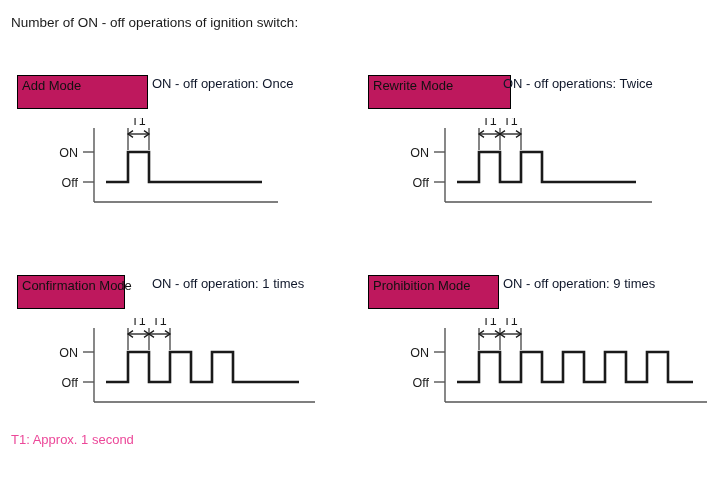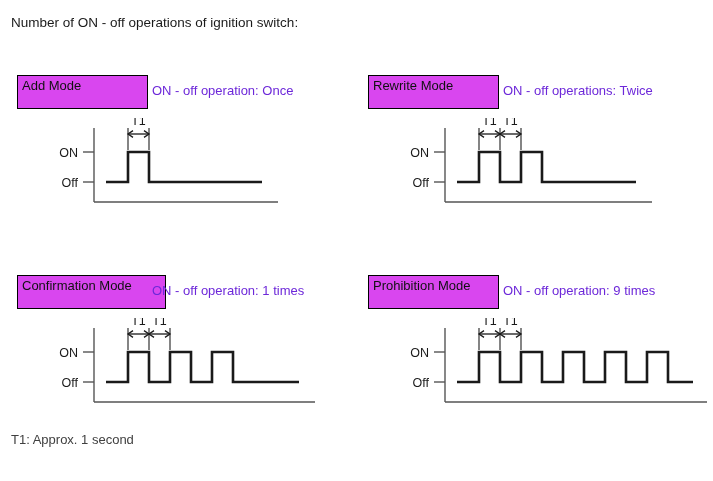--- a/index.html
+++ b/index.html
@@ -29,57 +29,57 @@
     font-size: 13.5px;
     color: #1a1a1a;
     white-space: nowrap;
     text-align: right;
   }
   .footnote {
     position: absolute;
     left: 11px;
     top: 432px;
     font-size: 13px;
-    color: #404040;
+    color: #ec4899;
     white-space: nowrap;
   }
   .panel {
     position: absolute;
     width: 350px;
     height: 190px;
   }
   .panel-q1 { left: 6px;   top: 66px; }
   .panel-q2 { left: 357px; top: 66px; }
   .panel-q3 { left: 6px;   top: 266px; }
   .panel-q4 { left: 357px; top: 266px; text-align: right; }
 
   .mode-box {
     position: absolute;
     left: 11px;
     top: 9px;
     height: 34px;
     border: 1.6px solid #000000;
     box-sizing: border-box;
-    background: #d946ef;
+    background: #be185d;
     display: block;
   }
   .mode-box-label {
     position: absolute;
     left: 4px;
     top: 2px;
     font-size: 13px;
     color: #111111;
     white-space: nowrap;
     line-height: 16px;
   }
   .op-text {
     position: absolute;
-    top: 17px;
+    top: 10px;
     font-size: 13px;
-    color: #6d28d9;
+    color: #0f172a;
     white-space: nowrap;
   }
   .wave-holder {
     position: absolute;
     left: 0;
     top: 52px;
     width: 350px;
     height: 130px;
   }
   svg { display: block; }
@@ -146,21 +146,21 @@
           <line x1="143" y1="10" x2="143" y2="32" class="marker-stem"></line>
           <line x1="122" y1="16" x2="143" y2="16" class="marker-arrow"></line>
           <path d="M 127 12.6 L 122 16 L 127 19.4" class="marker-arrow"></path>
           <path d="M 138 12.6 L 143 16 L 138 19.4" class="marker-arrow"></path>
           <text x="132.5" y="7" class="t1-label" text-anchor="middle">T1</text>
         </svg>
       </div>
   </div>
 
   <div class="panel panel-q2">
-    <div class="mode-box" style="width: 131px;">
+    <div class="mode-box" style="width: 143px;">
       <span class="mode-box-label">Rewrite Mode</span>
     </div>
     <div class="op-text" style="left: 146px;">ON - off operations: Twice</div>
     <div class="wave-holder">
         <svg width="350" height="130" viewBox="0 0 350 130">
           <line x1="88" y1="84" x2="295" y2="84" class="axis-line"></line>
           <line x1="88" y1="10" x2="88" y2="84" class="axis-line"></line>
           <line x1="77" y1="34" x2="88" y2="34" class="tick-line"></line>
           <line x1="77" y1="64" x2="88" y2="64" class="tick-line"></line>
           <text x="72" y="38.5" class="axis-label" text-anchor="end">ON</text>
@@ -175,21 +175,21 @@
           <text x="132.5" y="7" class="t1-label" text-anchor="middle">T1</text>
           <line x1="143" y1="16" x2="164" y2="16" class="marker-arrow"></line>
           <path d="M 148 12.6 L 143 16 L 148 19.4" class="marker-arrow"></path>
           <path d="M 159 12.6 L 164 16 L 159 19.4" class="marker-arrow"></path>
           <text x="153.5" y="7" class="t1-label" text-anchor="middle">T1</text>
         </svg>
       </div>
   </div>
 
   <div class="panel panel-q3">
-    <div class="mode-box" style="width: 149px;">
+    <div class="mode-box" style="width: 108px;">
       <span class="mode-box-label">Confirmation Mode</span>
     </div>
     <div class="op-text" style="left: 146px;">ON - off operation: 1 times</div>
     <div class="wave-holder">
         <svg width="350" height="130" viewBox="0 0 350 130">
           <line x1="88" y1="84" x2="309" y2="84" class="axis-line"></line>
           <line x1="88" y1="10" x2="88" y2="84" class="axis-line"></line>
           <line x1="77" y1="34" x2="88" y2="34" class="tick-line"></line>
           <line x1="77" y1="64" x2="88" y2="64" class="tick-line"></line>
           <text x="72" y="38.5" class="axis-label" text-anchor="end">ON</text>

